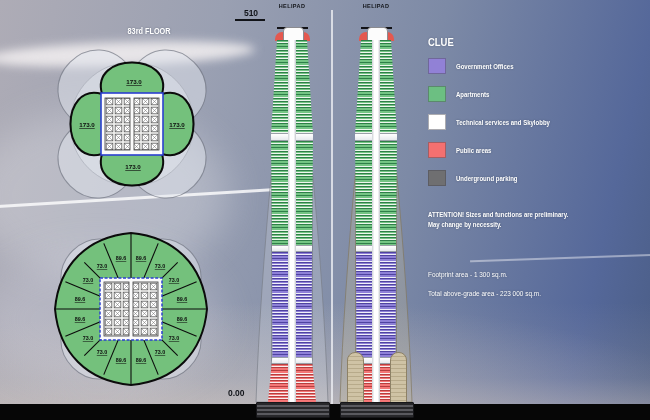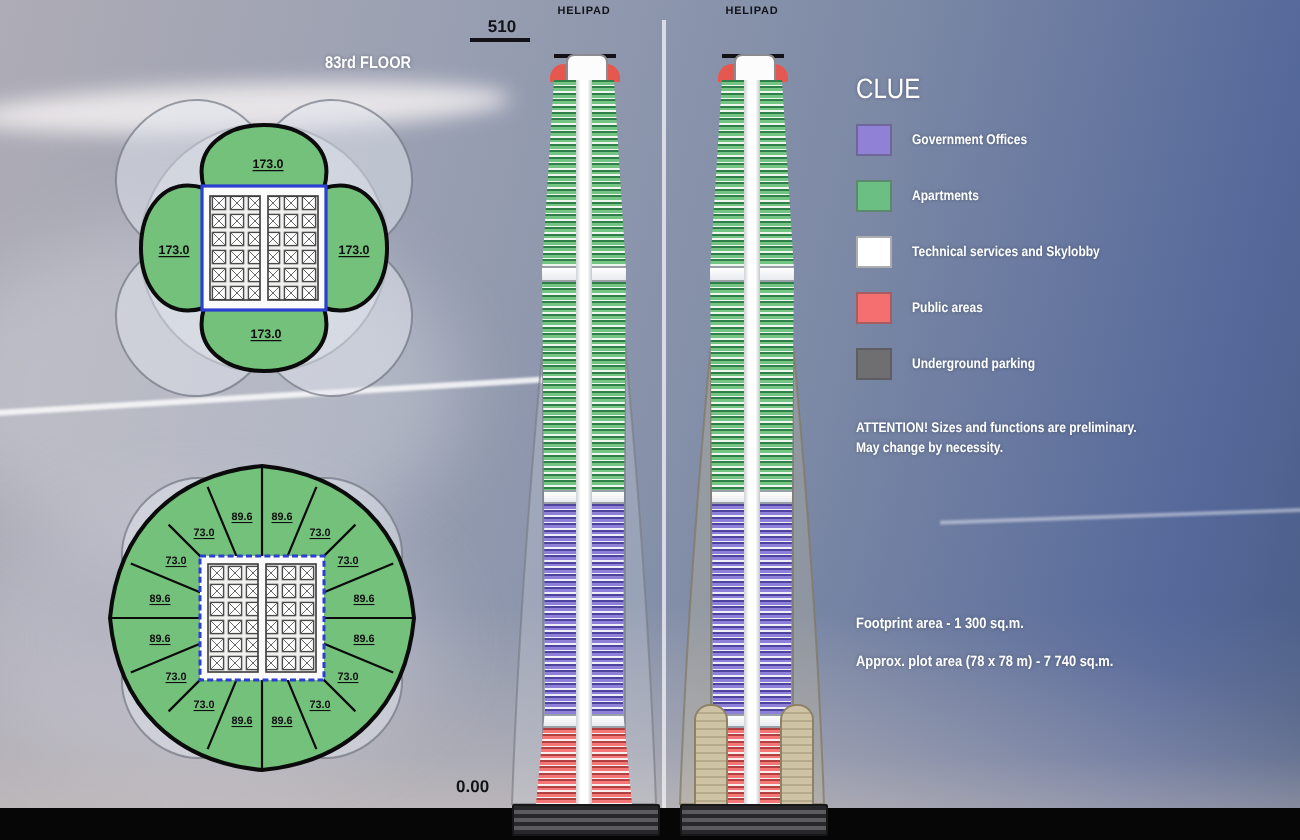--- a/index.html
+++ b/index.html
@@ -17,21 +17,21 @@
   .cloud-wisp2{left:-20px;top:250px;width:240px;height:140px;background:rgba(232,229,234,0.25);filter:blur(20px);}
   .contrail1{position:absolute;left:-20px;top:196px;width:330px;height:2.5px;background:rgba(250,250,252,0.85);filter:blur(0.6px);transform:rotate(-3.5deg);}
   .contrail2{position:absolute;left:470px;top:257px;width:190px;height:1.5px;background:rgba(246,246,250,0.45);filter:blur(0.5px);transform:rotate(-2deg);}
   .ground{position:absolute;left:0;top:404px;width:650px;height:16px;background:#060606;}
   .divider{position:absolute;left:331px;top:10px;width:2px;height:394px;background:rgba(236,238,243,0.8);}
 
   .txt{position:absolute;color:#fff;font-weight:bold;letter-spacing:0px;text-shadow:0 0 2px rgba(40,50,70,0.45);}
   .cond{transform:scaleX(0.86);transform-origin:0 50%;display:inline-block;white-space:nowrap;}
   .cond-c{transform:scaleX(0.86);transform-origin:50% 50%;display:inline-block;white-space:nowrap;}
 
-  .plan-title{width:120px;text-align:right;font-size:8.5px;}
+  .plan-title{width:120px;text-align:center;font-size:8.5px;}
   .plan-svg{position:absolute;}
 
   
   .dark-label{position:absolute;color:#111318;font-weight:bold;text-shadow:none;}
   .h510{left:236px;top:8px;font-size:8.5px;width:30px;text-align:center;}
   .h510-line{position:absolute;left:235px;top:19px;width:30px;height:2px;background:#111318;}
   .zero{left:228px;top:388px;font-size:8.5px;}
   .helipad-label{width:44px;text-align:center;top:3px;font-size:5.5px;letter-spacing:0.4px;}
 
   
@@ -49,26 +49,26 @@
   .cap .redside.l{left:0;} .cap .redside.r{right:0;}
   .cap .pad{position:absolute;left:8px;bottom:0;width:19px;height:12px;background:#fcfcfc;border:0.5px solid #8b8b90;border-radius:4px 4px 0 0;}
   .cap-line{position:absolute;top:27px;width:31px;height:2px;background:#121216;}
   .base-block{position:absolute;top:402px;width:72px;height:14px;border:1px solid #17171a;border-radius:1px;
     background:repeating-linear-gradient(180deg,#28282b 0px,#28282b 2px,#5a5a5f 2px,#5a5a5f 4px);}
   .tan-petal{position:absolute;top:352px;width:15px;height:51px;border:1px solid #8d8166;border-radius:8px 8px 2px 2px;
     background:repeating-linear-gradient(180deg,#cfc3a5 0px,#cfc3a5 3px,#b7aa8a 3px,#b7aa8a 4px);}
 
   
   .legend{position:absolute;left:428px;top:36px;}
-  .legend-title{font-size:14px;color:#fff;font-weight:normal;text-shadow:0 0 2px rgba(40,50,70,0.45);margin-bottom:10px;}
+  .legend-title{font-size:11px;color:#fff;font-weight:bold;text-shadow:0 0 2px rgba(40,50,70,0.45);margin-bottom:10px;}
   .legend-item{display:flex;align-items:center;margin-bottom:12px;height:16px;}
   .swatch{width:18px;height:16px;border:1px solid rgba(70,70,82,0.45);box-sizing:border-box;flex:none;}
   .legend-label{margin-left:10px;font-size:7px;color:#fff;font-weight:bold;text-shadow:0 0 2px rgba(40,50,70,0.5);}
   .notes{position:absolute;left:428px;top:210px;width:210px;font-size:7px;line-height:10px;color:#fff;font-weight:bold;text-shadow:0 0 2px rgba(40,50,70,0.5);}
-  .stats{position:absolute;left:428px;top:270px;width:220px;color:#fff;font-weight:bold;font-size:7.5px;text-shadow:0 0 2px rgba(40,50,70,0.5);margin-top:37px;}
+  .stats{position:absolute;left:428px;top:270px;width:220px;color:#fff;font-weight:normal;font-size:7.5px;text-shadow:0 0 2px rgba(40,50,70,0.5);}
   .stats .stat-line{height:19px;}
 
   svg text{font-family:"Liberation Sans",sans-serif;font-weight:bold;}
 </style>
 </head>
 <body>
 
 <div class="canvas">
 
   <div class="cloud cloud-band"></div>
@@ -229,16 +229,16 @@
     </div>
   </div>
 
   <div class="notes">
     <div><span class="cond">ATTENTION! Sizes and functions are preliminary.</span></div>
     <div><span class="cond">May change by necessity.</span></div>
   </div>
 
   <div class="stats">
     <div class="stat-line"><span class="cond">Footprint area - 1 300 sq.m.</span></div>
-    <div class="stat-line"><span class="cond">Approx. plot area (78 x 78 m) - 7 740 sq.m.</span></div>
+    <div class="stat-line"><span class="cond">Total above-grade area - 223 000 sq.m.</span></div>
   </div>
 
 </div>
 
 </body></html>

